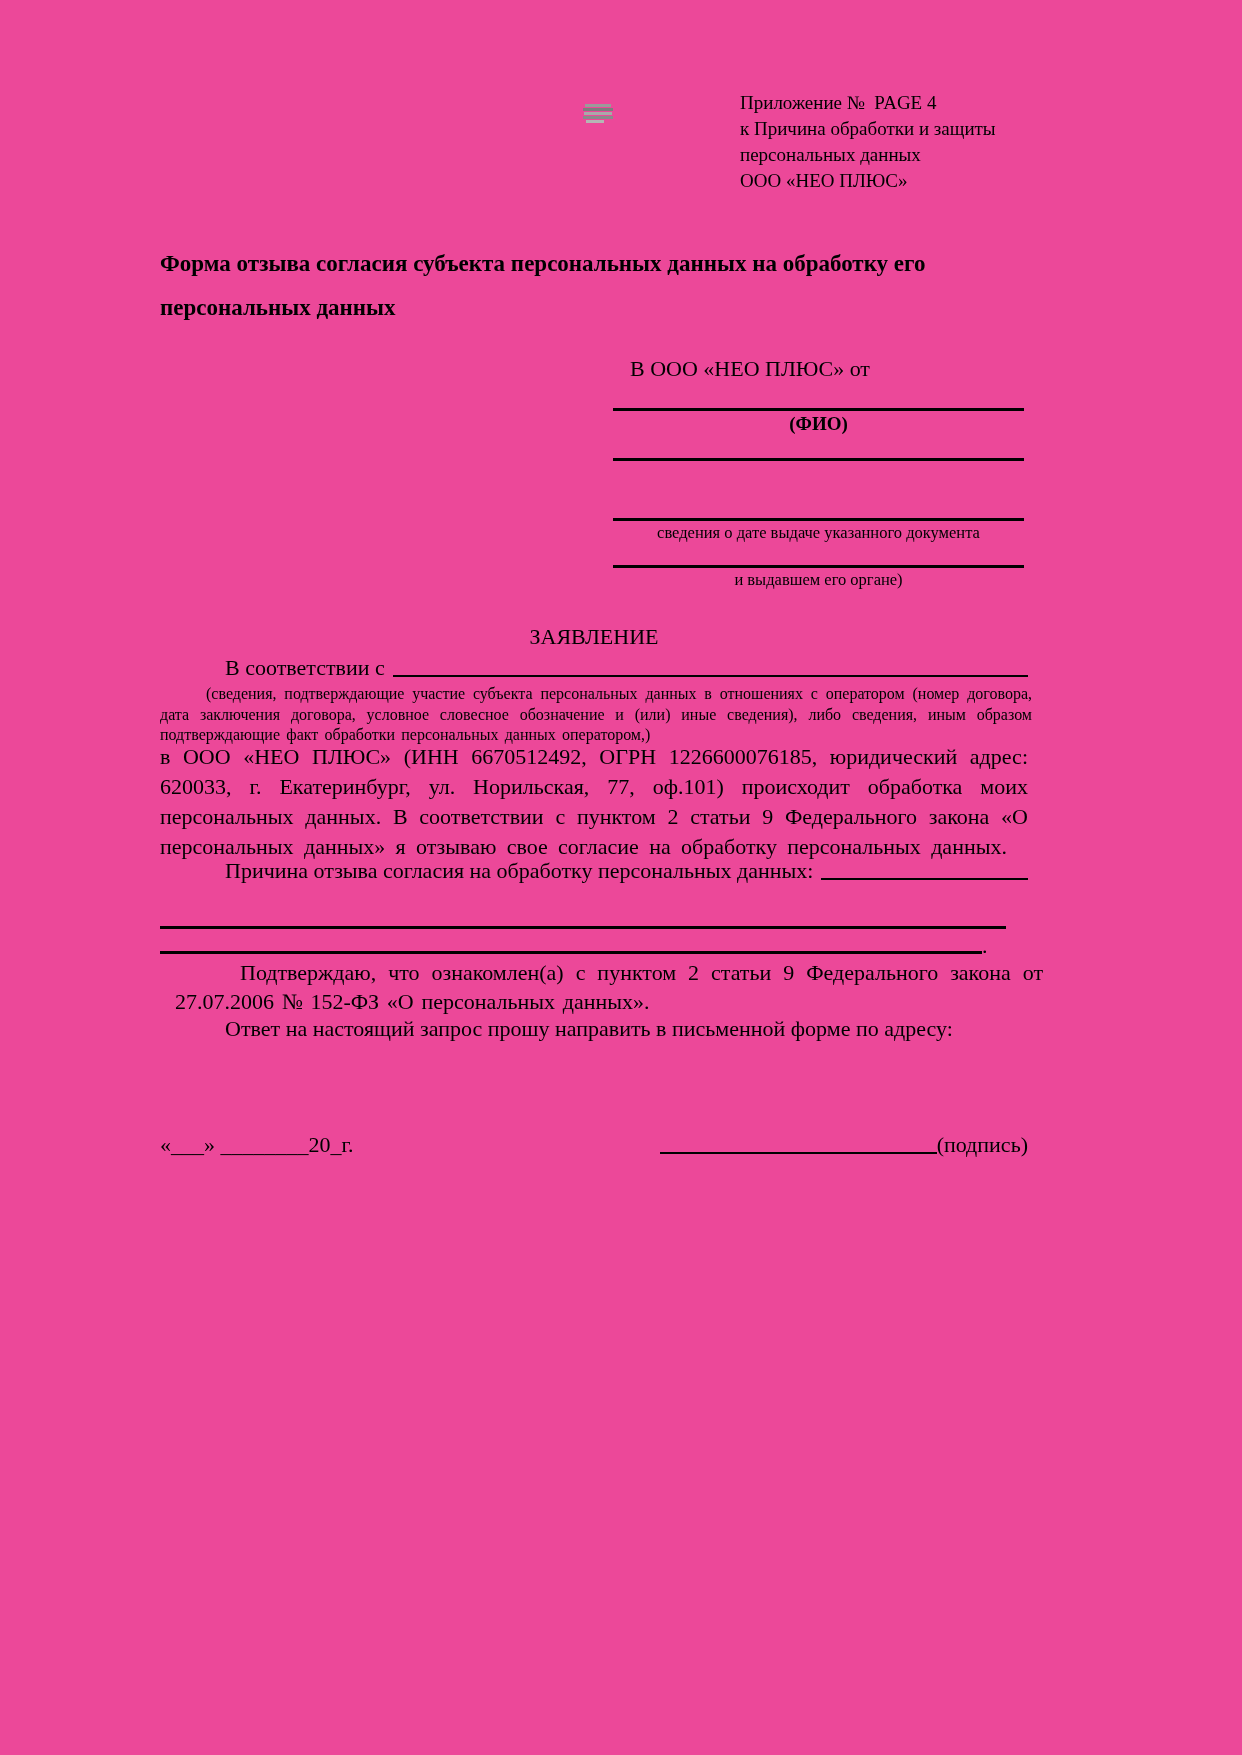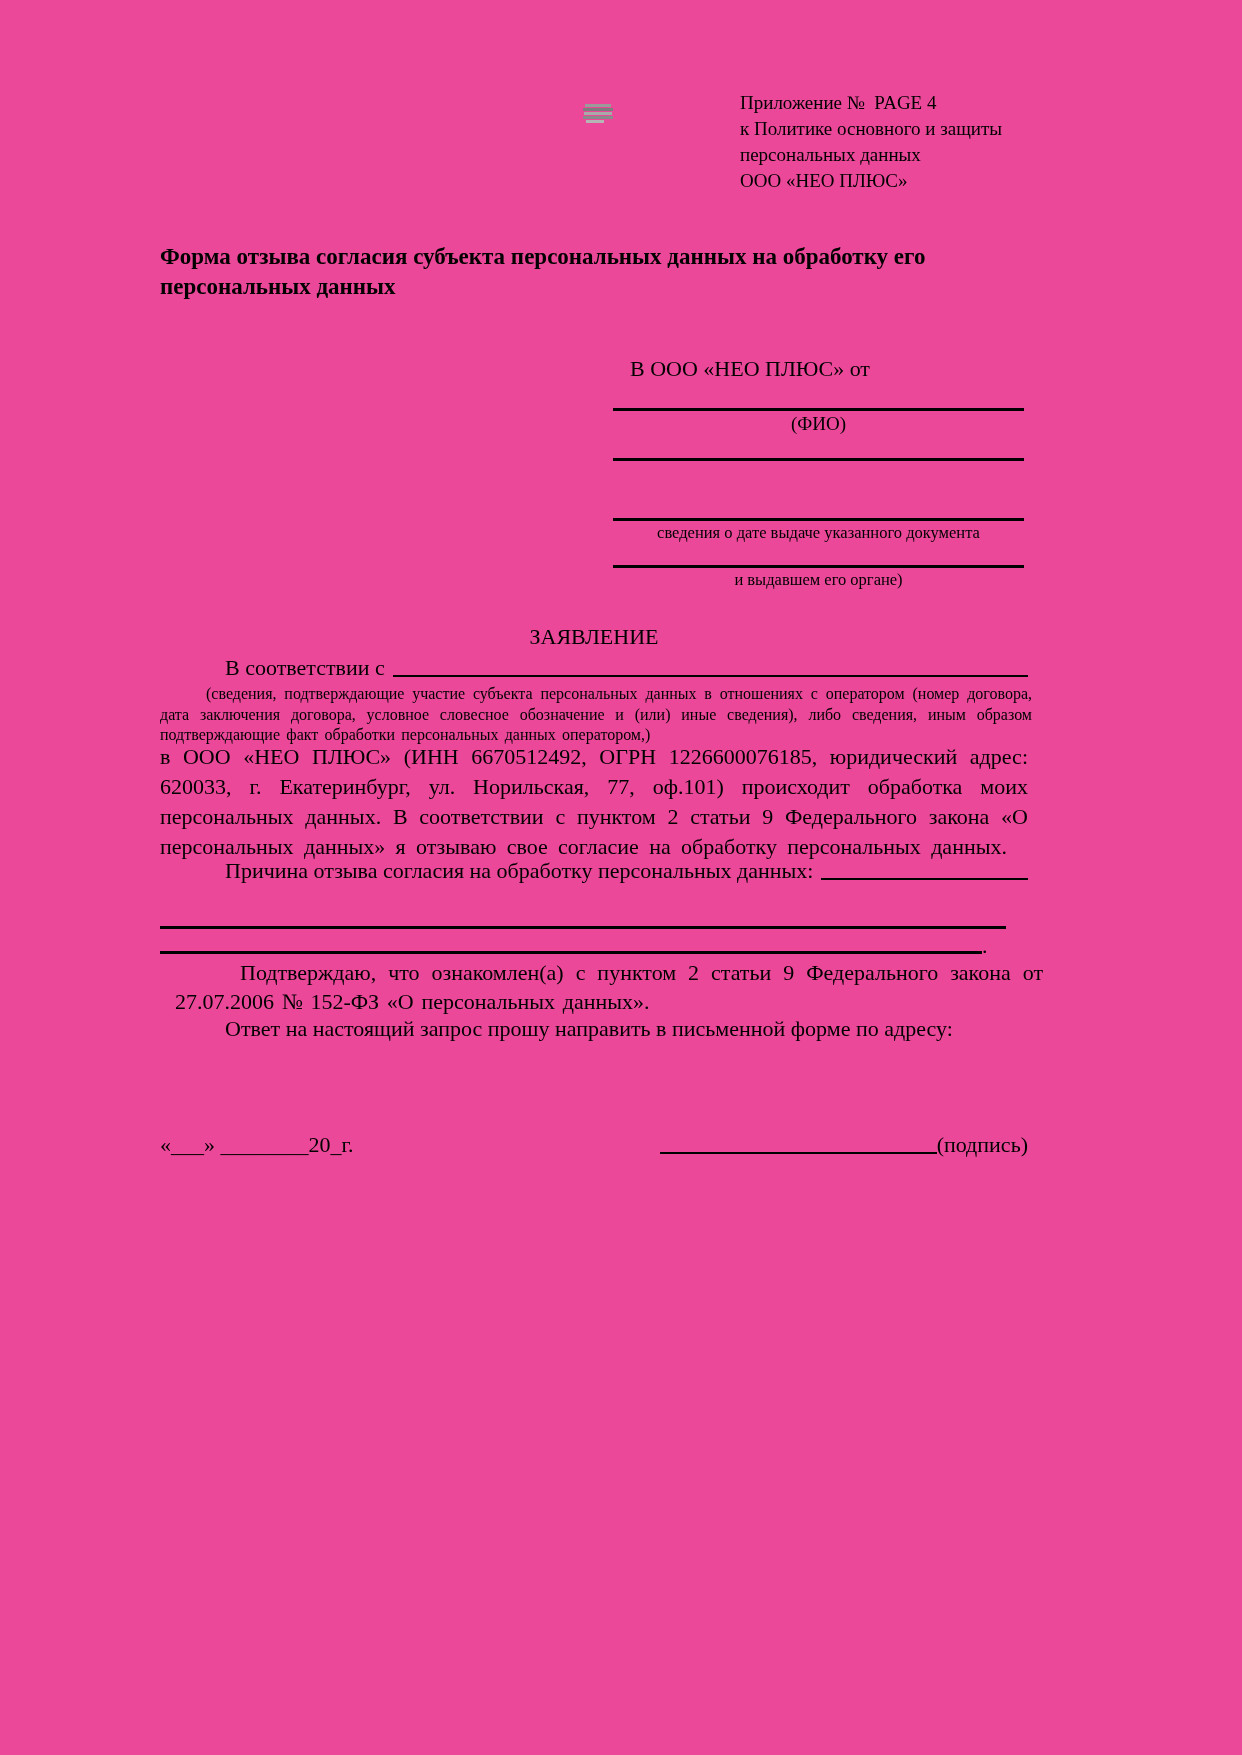--- a/index.html
+++ b/index.html
@@ -17,27 +17,27 @@
   
   .artifact{position:absolute;left:583px;top:104px;width:30px;height:22px;}
   .artifact div{height:3px;margin-bottom:1px;}
   .artifact div:nth-child(1){width:26px;background:#9a9a9a;margin-left:2px;}
   .artifact div:nth-child(2){width:30px;background:#7d7d7d;}
   .artifact div:nth-child(3){width:28px;background:#a9a9a9;margin-left:1px;}
   .artifact div:nth-child(4){width:30px;background:#8a8a8a;}
   .artifact div:nth-child(5){width:18px;background:#b5b5b5;margin-left:3px;}
   
   .title{position:absolute;left:160px;top:242px;width:868px;
-         font-size:23px;font-weight:bold;line-height:30px;text-align:left;}
+         font-size:23px;font-weight:bold;line-height:44px;text-align:left;}
   
   .to-line{position:absolute;left:630px;top:356px;font-size:22px;}
   .field{position:absolute;left:613px;width:411px;}
   .field .blank{height:12px;border-bottom:3px solid #000;}
   .field .caption{text-align:center;padding-top:2px;}
-  .caption-fio{font-size:19px;}
+  .caption-fio{font-size:19px;font-weight:bold;}
   .caption-small{font-size:16.5px;}
   .f1{top:396px;} .f2{top:446px;} .f3{top:506px;} .f4{top:553px;}
   
   .heading{position:absolute;left:160px;top:624px;width:868px;text-align:center;font-size:22px;}
   .intro{position:absolute;left:160px;top:655px;width:868px;display:flex;font-size:22px;}
   .intro .prefix{white-space:pre;padding-left:65px;}
   .fill-line{flex:1 1 auto;border-bottom:2px solid #000;margin:0 0 4px 8px;}
   .note{position:absolute;left:160px;top:684px;width:872px;
         font-size:16px;line-height:20.5px;text-align:justify;text-indent:46px;word-spacing:0.14em;}
   .body-par{position:absolute;left:160px;top:742px;width:868px;
@@ -59,21 +59,21 @@
   .sig-group{display:flex;}
   .sig-group .blank{width:277px;border-bottom:2px solid #000;margin-bottom:4px;}
 </style>
 </head>
 <body>
 
 <div class="page">
 
   <div class="annex">
     <div>Приложение №  PAGE 4</div>
-    <div>к Политике основного и защиты</div>
+    <div>к Причина обработки и защиты</div>
     <div>персональных данных</div>
     <div>ООО «НЕО ПЛЮС»</div>
   </div>
 
   <div class="artifact">
     <div></div>
     <div></div>
     <div></div>
     <div></div>
     <div></div>

